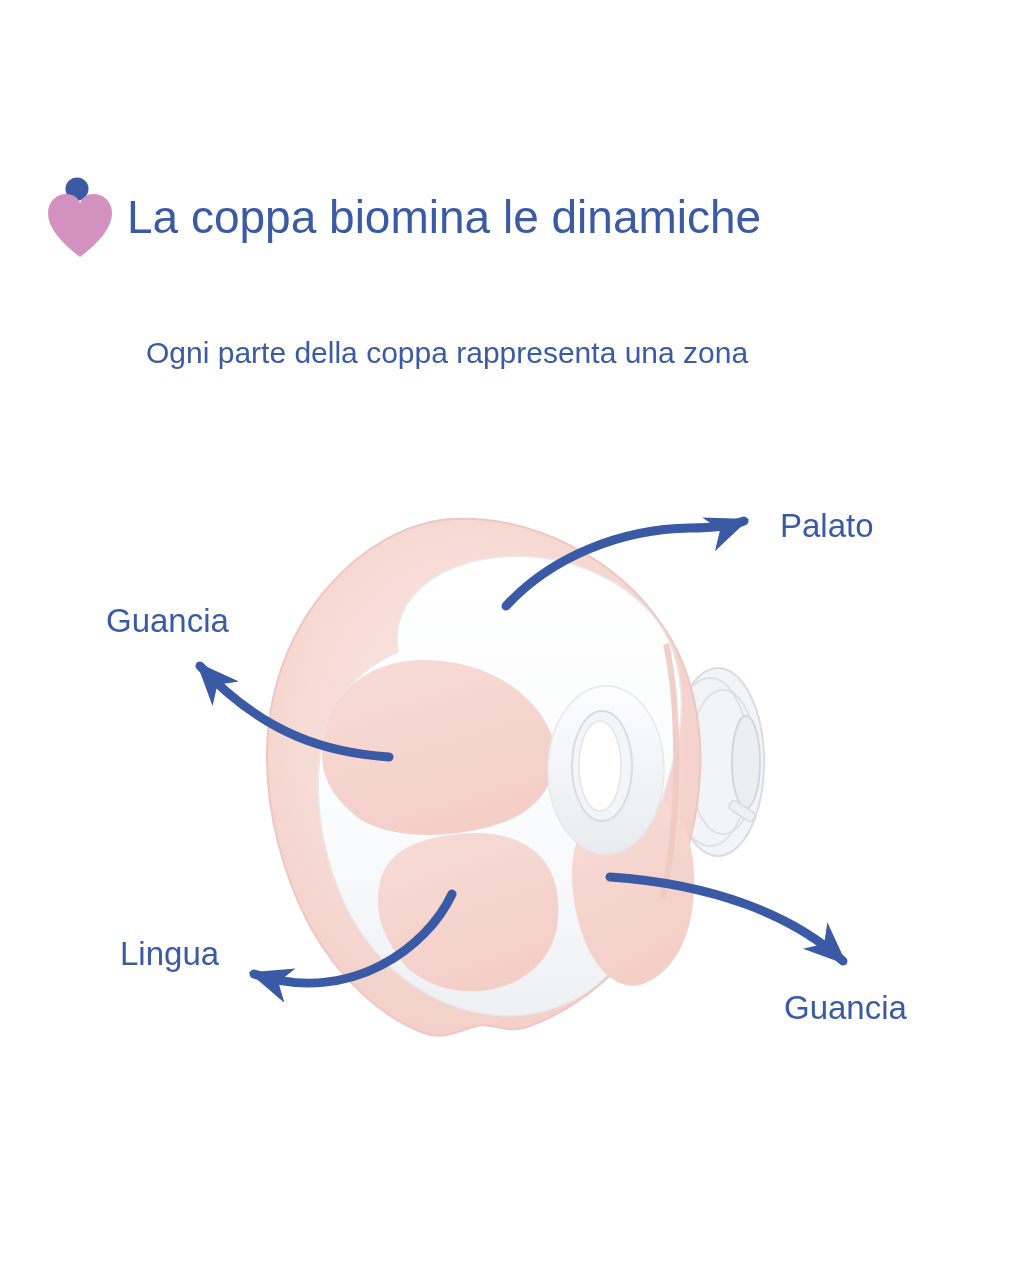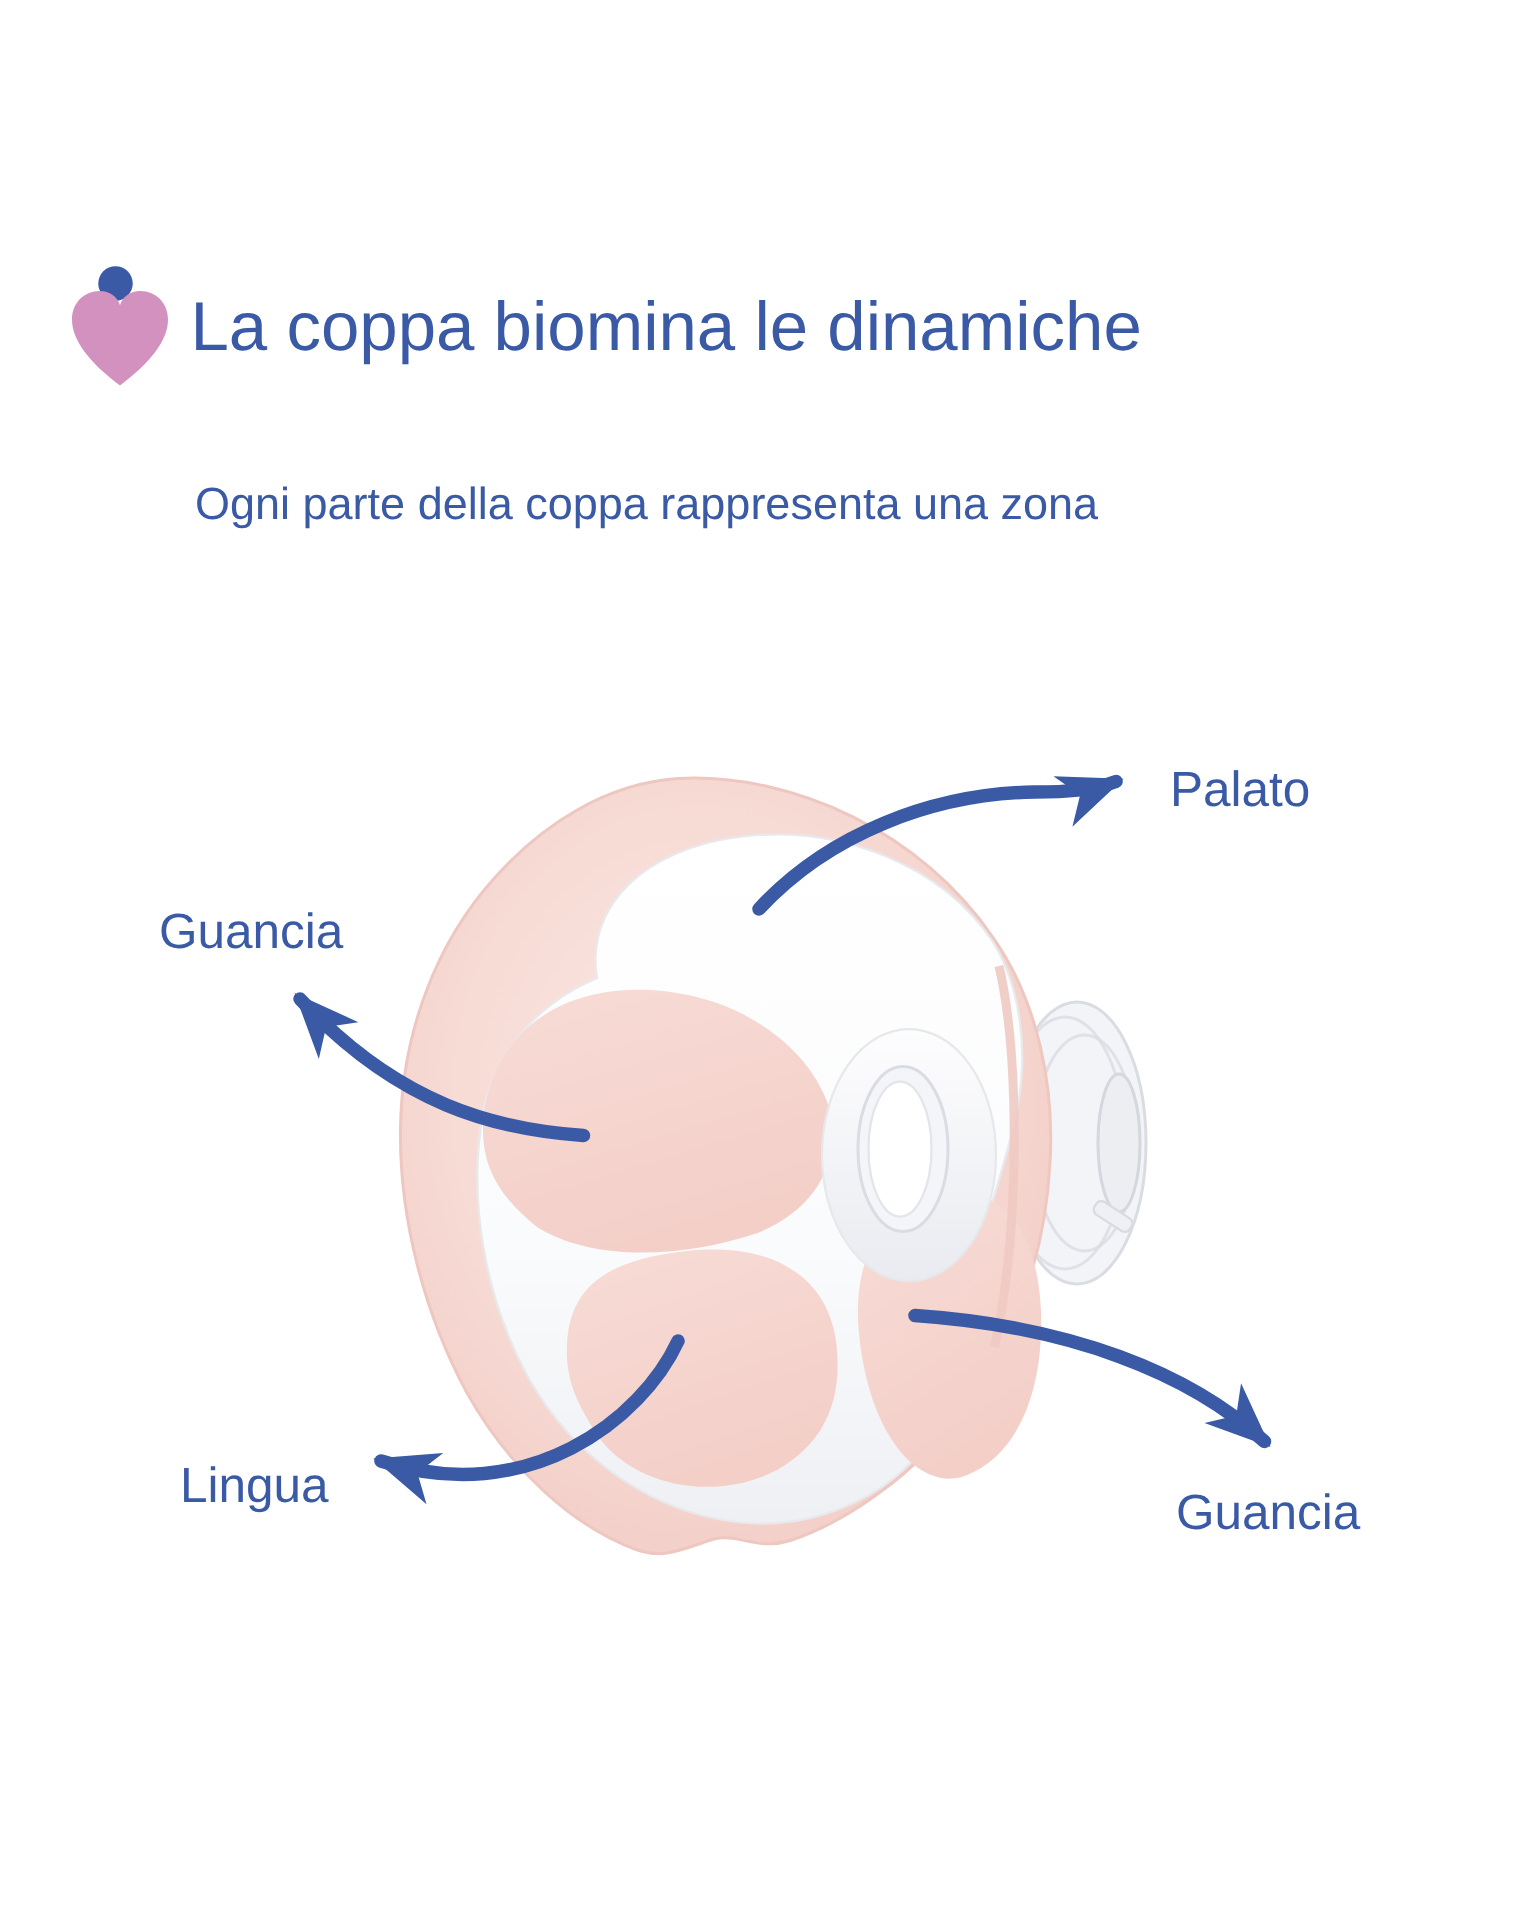--- a/index.html
+++ b/index.html
@@ -11,33 +11,33 @@
     font-family:"Liberation Sans", sans-serif;
   }
   .abs{position:absolute;}
   #logo{left:44px;top:168px;width:84px;height:108px;}
   #title{
     left:127px;top:190px;margin:0;
     font-size:46px;line-height:54px;font-weight:400;
     color:#3a5aa6;letter-spacing:0px;
   }
   #subtitle{
-    left:130px;top:317px;margin:0;
+    left:130px;top:317px;margin:16px;
     font-size:30px;line-height:40px;font-weight:400;
     color:#3a5aa6;
   }
   #artwork{left:0;top:0;width:1020px;height:1282px;}
   .dlabel{
     font-size:33px;line-height:36px;color:#3a5aa6;font-weight:400;
     white-space:nowrap;
     text-align:center;
   }
   #lbl-palato{left:780px;top:508px;}
   #lbl-guancia-left{left:106px;top:603px;}
-  #lbl-lingua{left:120px;top:972px;}
+  #lbl-lingua{left:120px;top:936px;}
   #lbl-guancia-right{left:784px;top:990px;}
 </style>
 </head>
 <body>
 
 <div id="stage">
 
   <svg id="logo" class="abs" viewBox="0 0 84 108" aria-hidden="true">
     <circle cx="33" cy="21" r="11.5" fill="#3a5aa6"></circle>
     <path fill="#d291be" d="M 36 89

